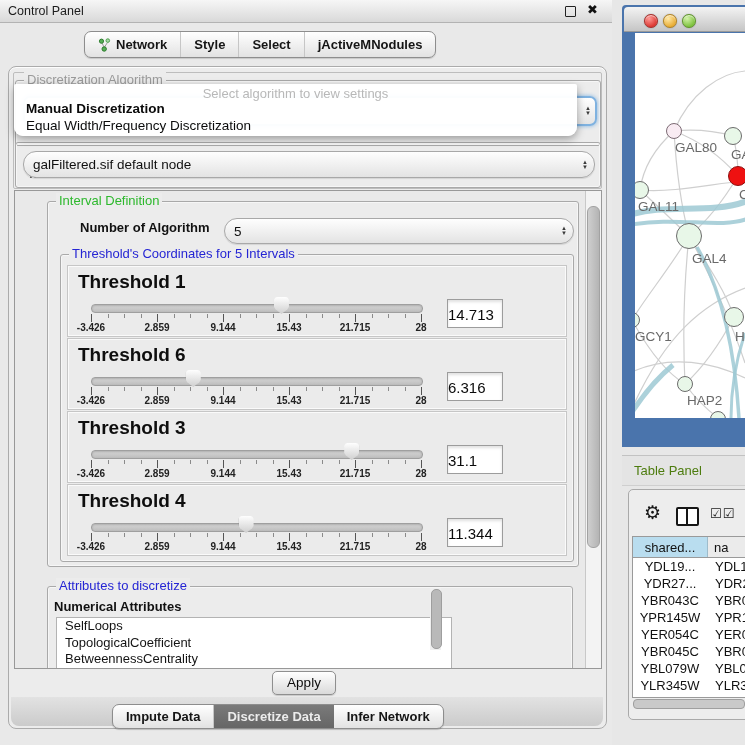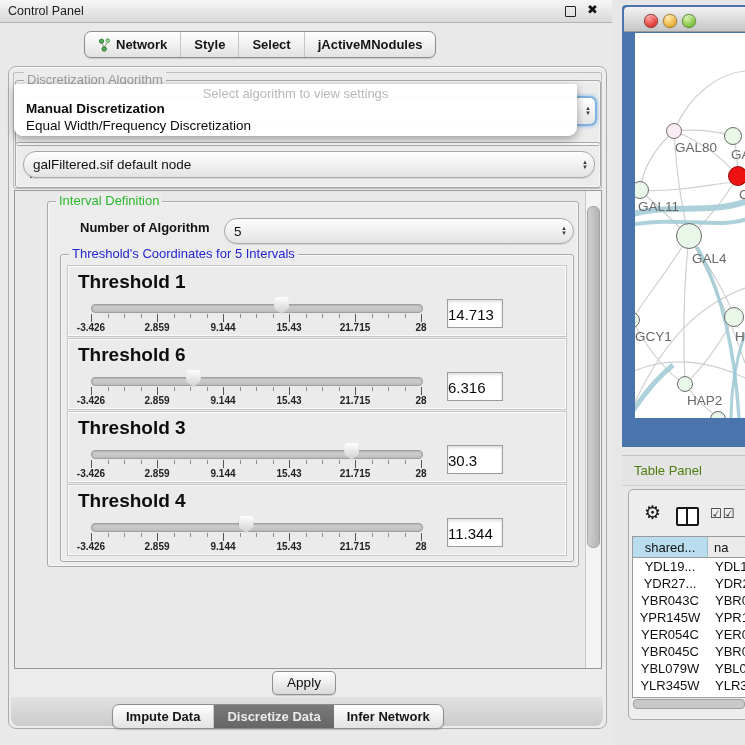--- a/index.html
+++ b/index.html
@@ -325,21 +325,21 @@
                 <div class="tick" style="left: 320px;"></div>
                 <div class="tick" style="left: 336.5px;"></div>
                 <div class="tick major" style="left: 353px;"></div>
                 <div class="scale-lbl" style="left: 23px;">-3.426</div>
                 <div class="scale-lbl" style="left: 89px;">2.859</div>
                 <div class="scale-lbl" style="left: 155px;">9.144</div>
                 <div class="scale-lbl" style="left: 221px;">15.43</div>
                 <div class="scale-lbl" style="left: 287px;">21.715</div>
                 <div class="scale-lbl" style="left: 353px;">28</div>
               </div>
-    <div class="thr-value">30.3</div>
+    <div class="thr-value">31.1</div>
   </div>
 
   <div class="thr-panel" style="top: 229px;">
     <div class="thr-label">Threshold 4</div>
     <div class="track"></div>
     <div class="thumb" style="left: 170.598px;"></div>
     <div class="ticks">
                 <div class="tick major" style="left: 23px;"></div>
                 <div class="tick" style="left: 39.5px;"></div>
                 <div class="tick" style="left: 56px;"></div>
@@ -367,20 +367,31 @@
                 <div class="scale-lbl" style="left: 221px;">15.43</div>
                 <div class="scale-lbl" style="left: 287px;">21.715</div>
                 <div class="scale-lbl" style="left: 353px;">28</div>
               </div>
     <div class="thr-value">11.344</div>
   </div>
 </div>
       </div>
     </div>
 
+    <div id="attr-group" class="group">
+      <span class="group-label">Attributes to discretize</span>
+      <div id="attr-sub" class="abs">Numerical Attributes</div>
+      <div id="attr-list" class="abs">
+          <div class="attr-item">SelfLoops</div>
+          <div class="attr-item">TopologicalCoefficient</div>
+          <div class="attr-item">BetweennessCentrality</div>
+        </div>
+      <div id="attr-scroll" class="abs"></div>
+      <div id="attr-thumb" class="abs"></div>
+    </div>
 
     <div id="vp-scroll" class="abs"></div>
     <div id="vp-thumb" class="abs"></div>
   </div>
 
   <div id="apply-btn" class="abs">Apply</div>
 
   <div id="bottom-strip" class="abs"></div>
   <div id="bottom-tabs" class="abs">
       <div class="tab">

